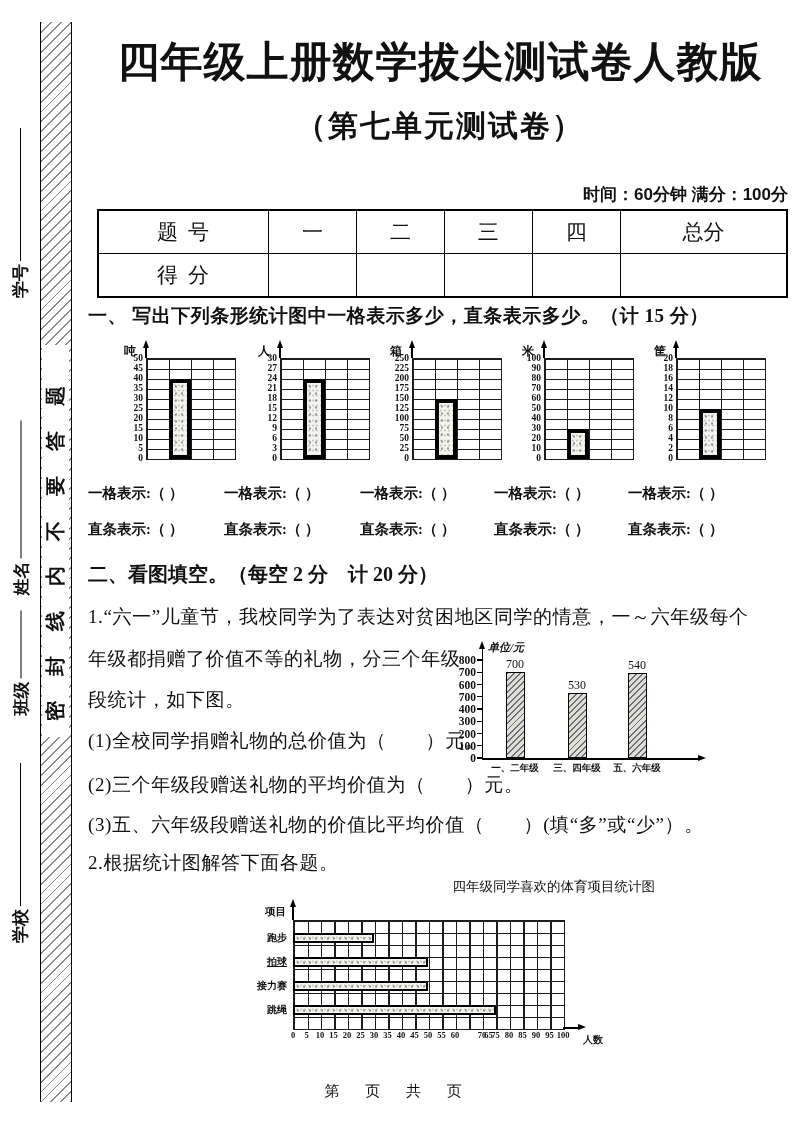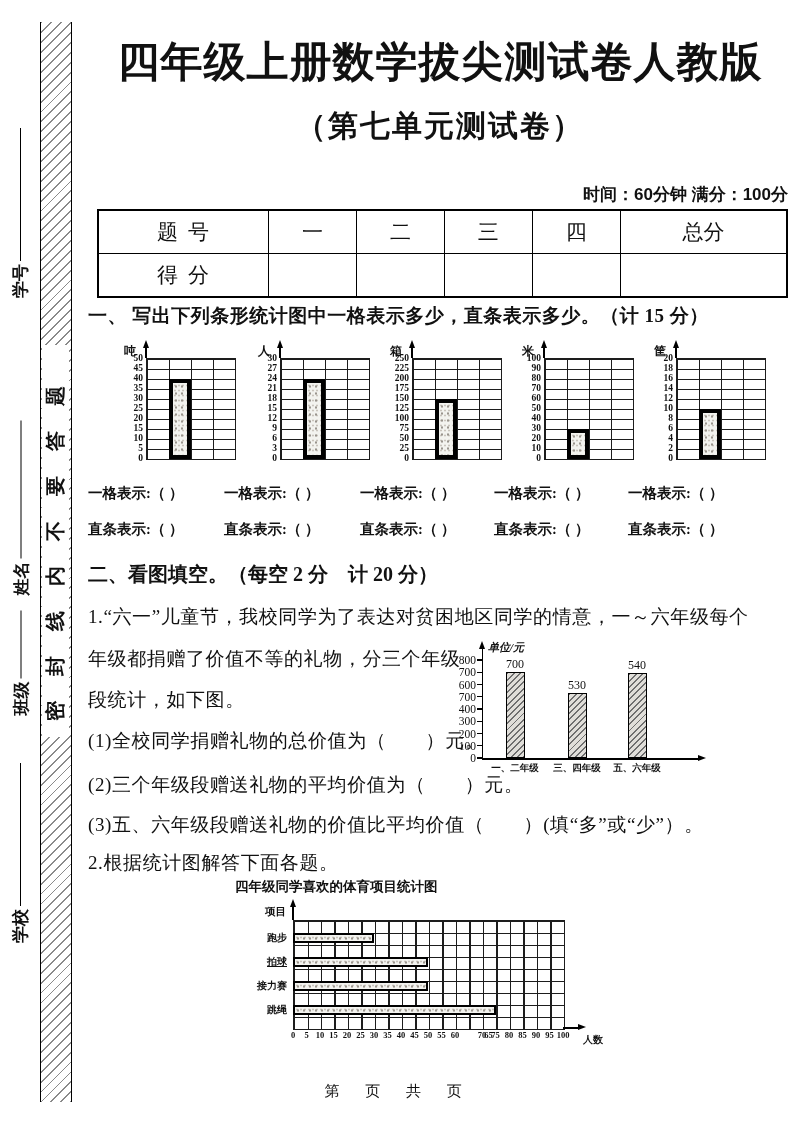--- a/index.html
+++ b/index.html
@@ -55,30 +55,30 @@
                       repeating-linear-gradient(to bottom,#1d1d1d 0 1px,transparent 1px 10px)}
   .mini-tick{position:absolute;left:0;width:25px;text-align:right;font-size:9.5px;font-weight:700;line-height:11px}
   .speckle{background-color:#f3f3ef;
      background-image:radial-gradient(#99948c 0.9px,transparent 1.1px),radial-gradient(#c9c4bc 0.8px,transparent 1px);
      background-size:6px 7px,4px 5px}
   .mini-bar{position:absolute;bottom:0;width:22px;border:4px solid #000;box-sizing:border-box;z-index:2}
 
   
   .don-chart{position:absolute;left:448px;top:641px;width:345px;height:142px}
   .don-title{position:absolute;left:40px;top:-1px;font-size:11px;font-weight:700;font-style:italic}
-  .don-tick{position:absolute;left:0;width:28px;text-align:right;font-size:11.5px;font-weight:400;line-height:12px}
+  .don-tick{position:absolute;left:0;width:28px;text-align:right;font-size:11.5px;font-weight:700;line-height:12px}
   .don-dash{position:absolute;width:5px;height:1.4px;background:#000}
   .don-bar{position:absolute;width:19px;border:1.4px solid #000;box-sizing:border-box;background-color:#e0ded9;
      background-image:repeating-linear-gradient(135deg,#6f6f6f 0 1.4px,transparent 1.4px 4.4px)}
   .don-val{position:absolute;width:40px;text-align:center;font-size:12px}
   .don-cat{position:absolute;width:64px;text-align:center;font-size:9.5px;font-weight:700;white-space:nowrap}
 
   
   .sports-chart{position:absolute;left:235px;top:878px;width:430px;height:175px}
-  .sports-title{position:absolute;left:0;top:0;width:420px;text-align:left;font-size:13.5px;font-weight:700}
+  .sports-title{position:absolute;left:0;top:0;width:420px;text-align:right;font-size:13.5px;font-weight:400}
   .sports-ylabel{position:absolute;left:30px;top:27px;font-size:10.5px;font-weight:700}
   .sports-grid{position:absolute;left:58px;top:42px;width:270px;height:108px;border:1px solid #1d1d1d;
      background-image:repeating-linear-gradient(to right,#1d1d1d 0 1px,transparent 1px 13.5px),
                       repeating-linear-gradient(to bottom,#1d1d1d 0 1px,transparent 1px 12px)}
   .sports-cat{position:absolute;left:8px;width:44px;text-align:right;font-size:10px;font-weight:700;line-height:12px}
   .sports-bar{position:absolute;height:10px;border:2px solid #000;box-sizing:border-box;z-index:2}
   .sports-tick{position:absolute;top:152px;width:20px;text-align:center;font-size:8.5px;font-weight:700}
   .sports-xlabel{position:absolute;left:348px;top:155px;font-size:10px;font-weight:700}
 
   .footer{position:absolute;left:0;top:1082px;width:793px;text-align:center;

